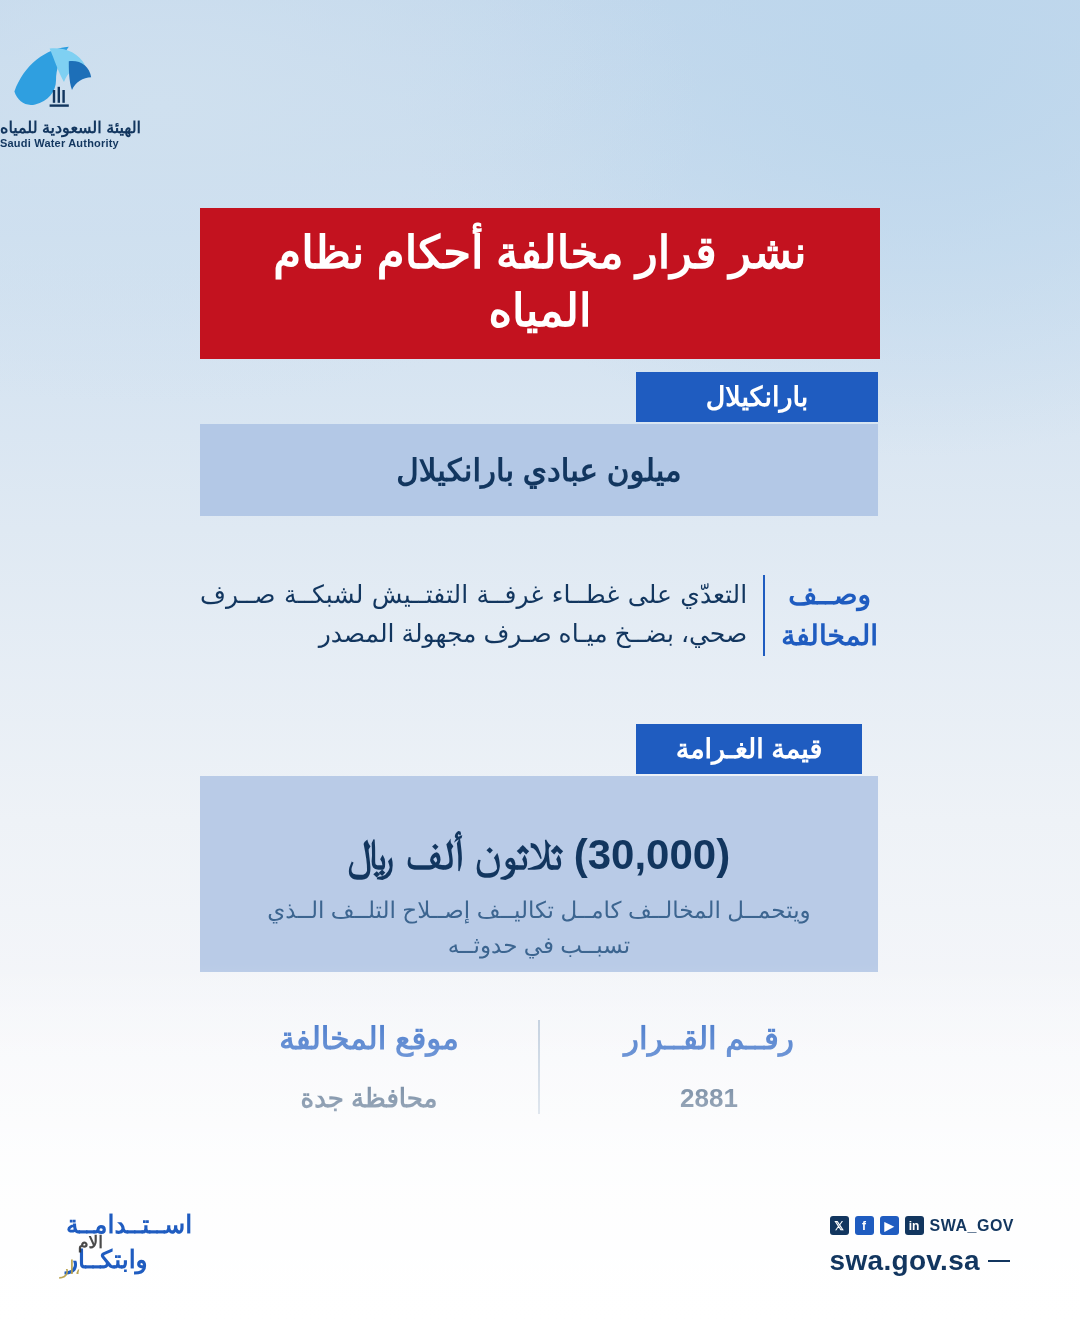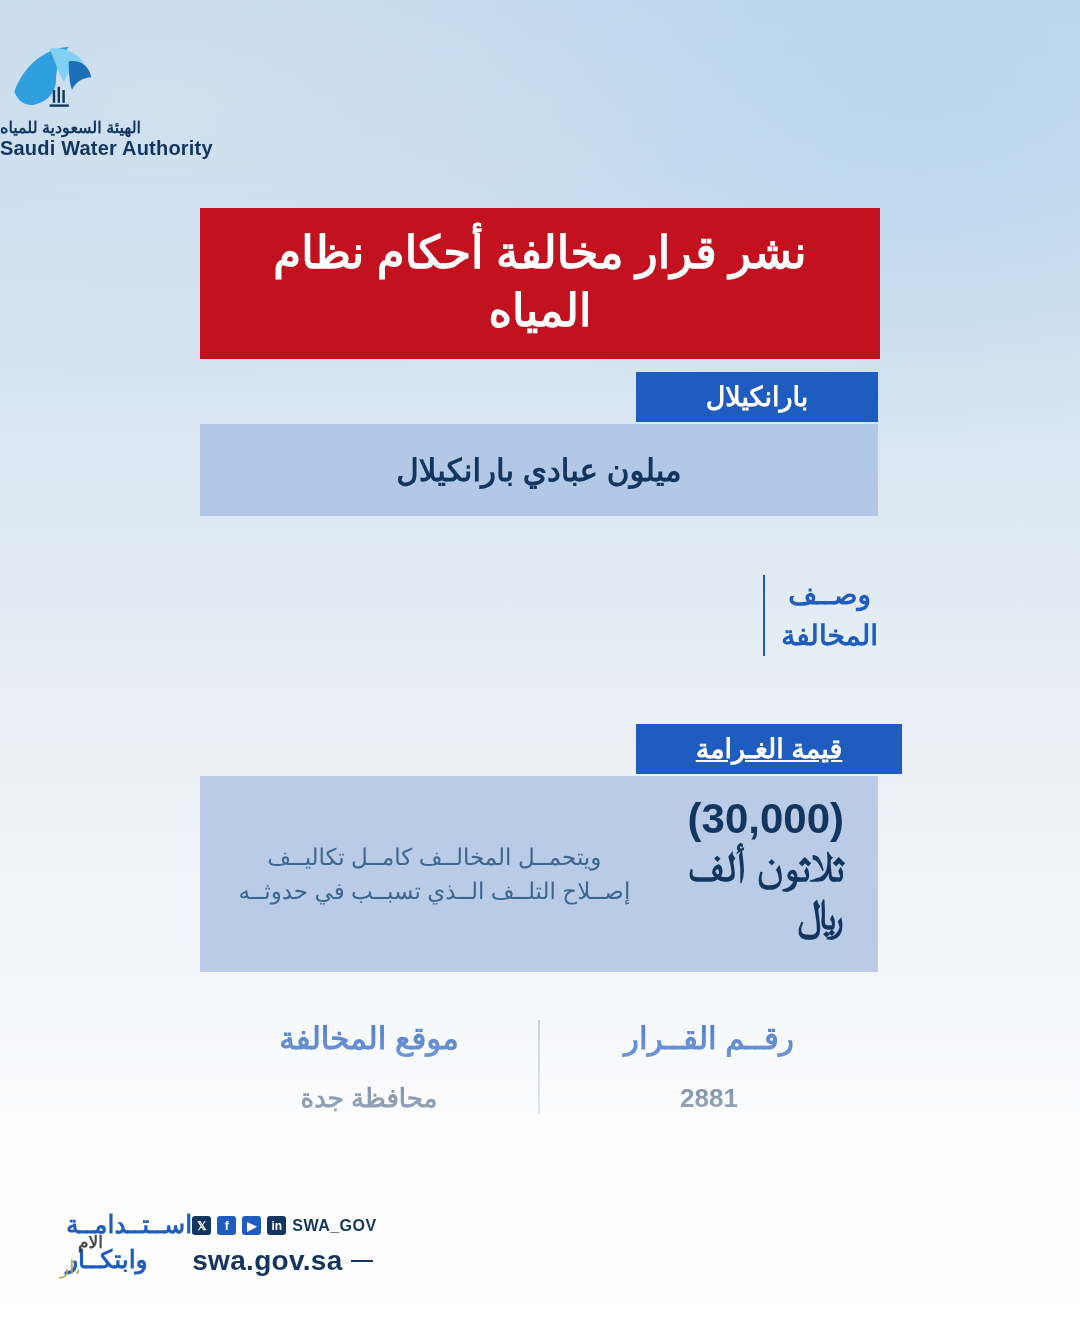--- a/index.html
+++ b/index.html
@@ -46,21 +46,21 @@
   .logo-mark { width: 96px; height: 72px; }
   .logo-text-ar {
     font-size: 16px;
     font-weight: bold;
     color: #12365f;
     letter-spacing: .5px;
     margin-top: 4px;
     direction: rtl;
   }
   .logo-text-en {
-    font-size: 20px;
+    font-size: 11px;
     font-weight: bold;
     color: #12365f;
     letter-spacing: .2px;
     direction: ltr;
   }
 
   
   .title-banner {
     position: absolute;
     top: 208px;
@@ -139,29 +139,30 @@
     color: #12365f;
     font-size: 25px;
     line-height: 1.55;
     padding-right: 16px;
     text-align: justify;
     flex: 1;
     direction: rtl;
   }
 
   
-  .fine-label { top: 724px; left: 636px; width: 266px; text-decoration: underline; }
+  .fine-label { top: 724px; left: 636px; width: 226px; }
   .fine-box {
     position: absolute;
     top: 776px;
     left: 200px;
     width: 678px;
     height: 196px;
     background: #b9cbe7;
     display: flex;
+    flex-direction: column;
     align-items: center;
     justify-content: flex-end;
     box-sizing: border-box;
     padding: 10px 34px;
   }
   .fine-amount {
     color: #12365f;
     font-size: 42px;
     font-weight: bold;
     direction: rtl;
@@ -206,20 +207,21 @@
   }
 
   
   .bottom {
     position: absolute;
     bottom: 46px;
     left: 0;
     right: 0;
     display: flex;
     flex-direction: row-reverse;
+    justify-content: space-between;
     align-items: flex-end;
     padding: 0 66px;
     box-sizing: border-box;
     z-index: 3;
   }
   .tagline {
     color: #1f5cc0;
     font-size: 25px;
     font-weight: bold;
     line-height: 1.4;
@@ -324,20 +326,21 @@
   <div class="label-bar violator-label">بارانكيلال</div>
   <div class="violator-box">
     <div class="violator-name">ميلون عبادي بارانكيلال</div>
   </div>
 
   <div class="desc-wrap">
     <div class="desc-label">
       <div>وصــف</div>
       <div>المخالفة</div>
     </div>
+    <div class="desc-text">التعدّي على غطــاء غرفــة التفتــيش لشبكــة صــرف صحي، بضــخ ميـاه صـرف مجهولة المصدر</div>
   </div>
 
   <div class="label-bar fine-label">قيمة الغـرامة</div>
   <div class="fine-box">
     <div class="fine-amount">(30,000) ثلاثون ألف ﷼</div>
     <div class="fine-note">ويتحمــل المخالــف كامــل تكاليــف إصــلاح التلــف الــذي تسبــب في حدوثــه</div>
   </div>
 
   <div class="info-row">
     <div class="info-col sep">

